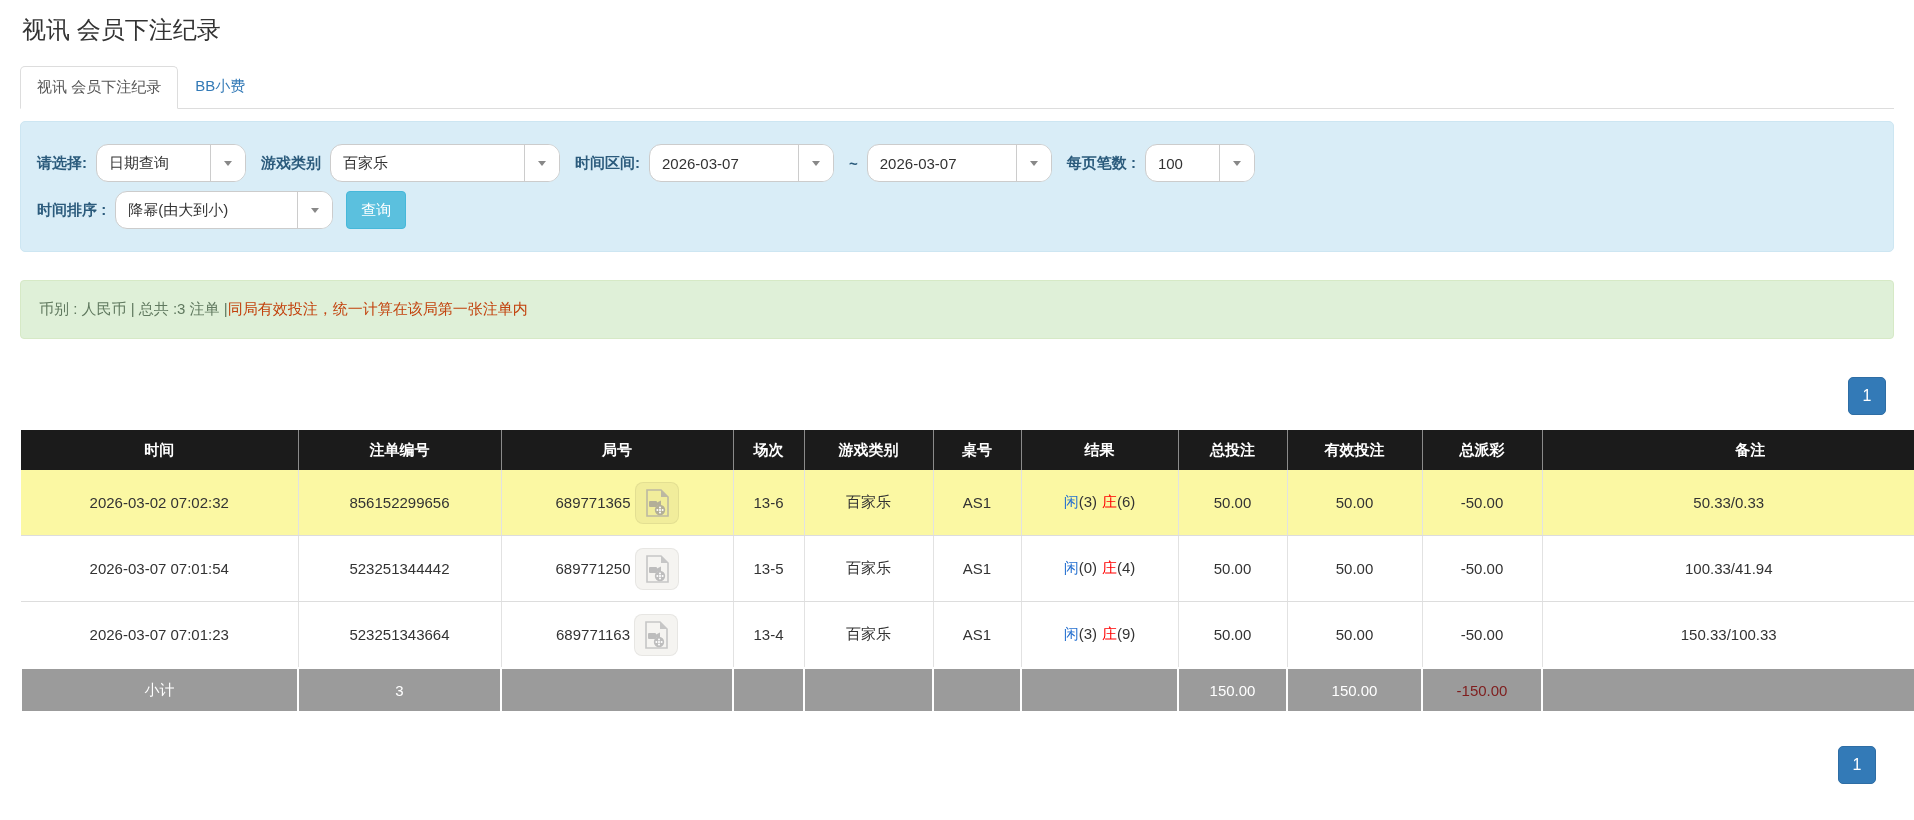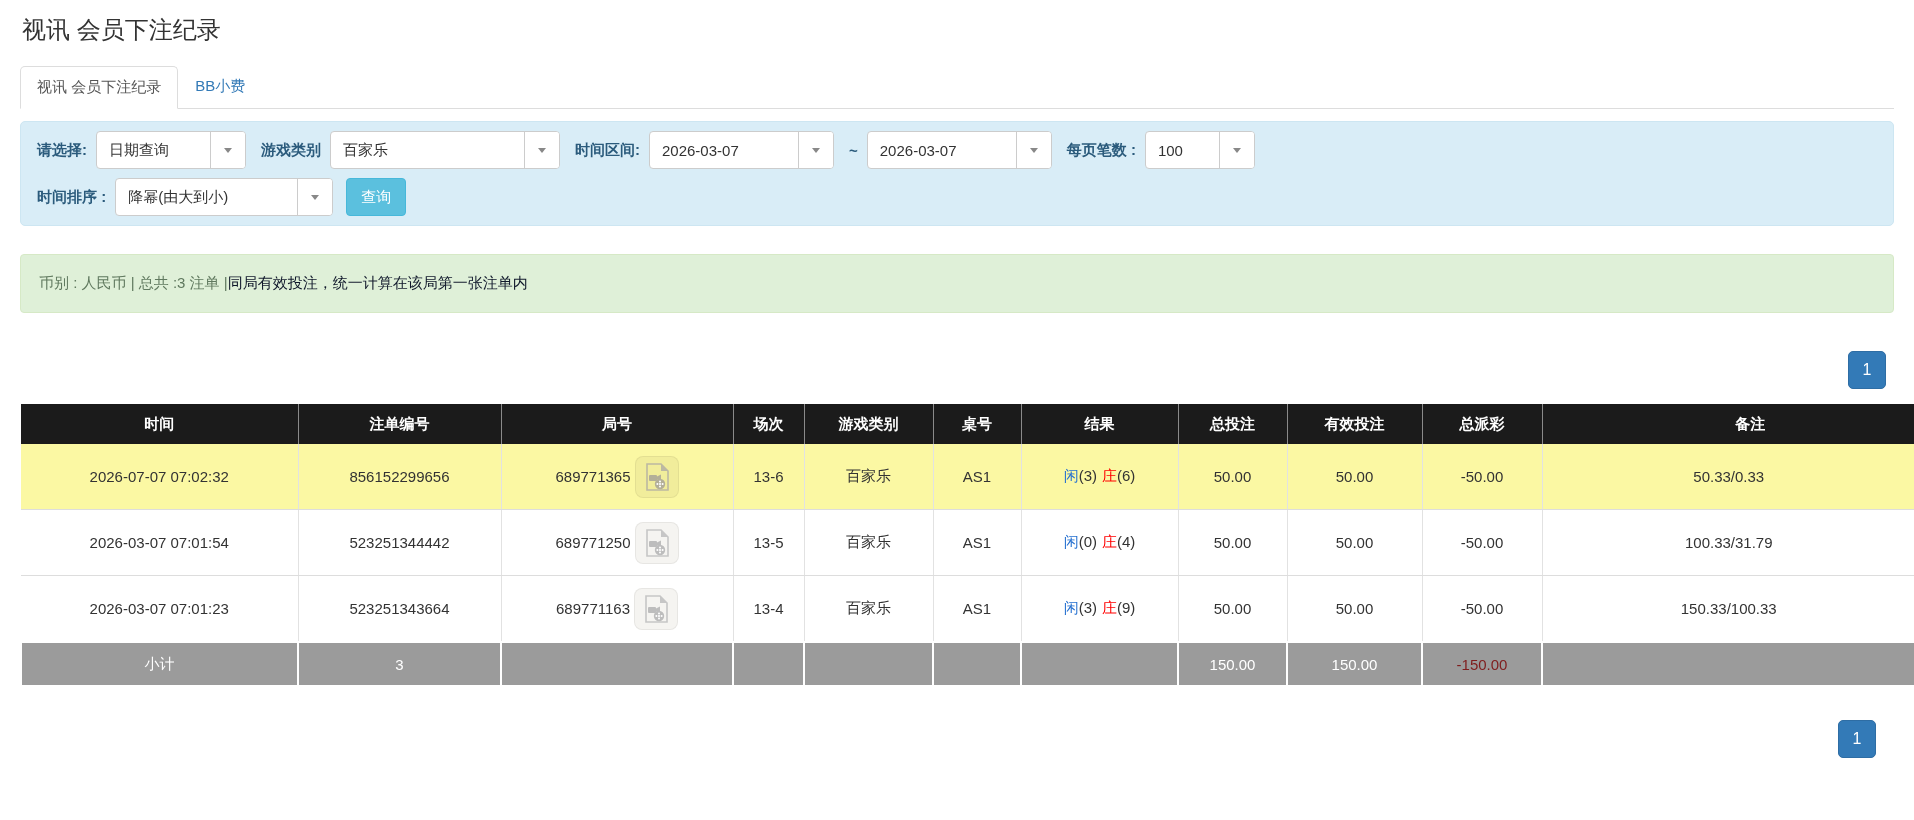--- a/index.html
+++ b/index.html
@@ -7,36 +7,36 @@
 
   .page-title{font-size:24px;font-weight:500;color:#333;margin:4px 0 18px 2px;}
 
   
   .tabbar{border-bottom:1px solid #ddd;display:flex;align-items:flex-end;height:44px;margin-bottom:3px;}
   .tab{padding:11px 16px;font-size:15px;cursor:pointer;border-radius:5px 5px 0 0;position:relative;}
   .tab.active{background:#fff;border:1px solid #ddd;border-bottom:1px solid #fff;color:#555;margin-bottom:-1px;}
   .tab.inactive{color:#337ab7;border:1px solid transparent;}
 
   
-  .filter-panel{background:#d9edf7;border:1px solid #cde6f2;border-radius:5px;padding:9px 14px;margin-top:12px;}
+  .filter-panel{background:#d9edf7;border:1px solid #cde6f2;border-radius:5px;padding:22px 14px;margin-top:12px;}
   .filter-row{display:flex;align-items:center;gap:9px;}
   .filter-row + .filter-row{margin-top:9px;}
   .flabel{font-weight:bold;color:#2b5b7c;font-size:15px;margin-left:6px;white-space:nowrap;}
   .flabel.first{margin-left:2px;}
-  .combo{display:inline-flex;align-items:stretch;background:#fff;border:1px solid #ccc;border-radius:4px;height:38px;box-sizing:border-box;overflow:hidden;cursor:pointer;}
+  .combo{display:inline-flex;align-items:stretch;background:#fff;border:1px solid #ccc;border-radius:12px;height:38px;box-sizing:border-box;overflow:hidden;cursor:pointer;}
   .combo-text{display:flex;align-items:center;padding:0 12px;font-size:15px;color:#333;flex:1;white-space:nowrap;}
   .combo-btn{width:34px;border-left:1px solid #ccc;display:flex;align-items:center;justify-content:center;background:#fff;}
   .caret{width:0;height:0;border-left:4px solid transparent;border-right:4px solid transparent;border-top:5px solid #888;}
   .w-query{width:150px;} .w-game{width:230px;} .w-date{width:185px;} .w-size{width:110px;} .w-sort{width:218px;}
   .btn-search{background:#5bc0de;color:#fff;border:1px solid #46b8da;border-radius:4px;height:38px;padding:0 14px;font-size:15px;cursor:pointer;margin-left:4px;}
 
   
   .alert-bar{background:#dff0d8;border:1px solid #d6e9c6;border-radius:4px;height:59px;margin-top:28px;display:flex;align-items:center;padding:0 18px;box-sizing:border-box;}
   .alert-left{color:#60795f;font-size:15px;}
-  .alert-right{color:#0f172a;font-size:15px;}
+  .alert-right{color:#c2410c;font-size:15px;}
 
   
   .pager{display:flex;justify-content:flex-end;margin:38px 8px 15px 0;}
   .pager.bottom{margin:33px 18px 0 0;}
   .page-btn{width:38px;height:38px;background:#337ab7;border:1px solid #2e6da4;border-radius:5px;color:#fff;font-size:16px;cursor:pointer;display:flex;align-items:center;justify-content:center;}
 
   
   table.records{border-collapse:collapse;table-layout:fixed;width:1894px;border-bottom:1px solid #bbb;}
   table.records th{background:#1b1b1b;color:#fff;font-size:15px;font-weight:bold;height:38px;border-right:1px solid #8a8a8a;}
   table.records th:last-child{border-right:none;padding-left:44px;}
@@ -146,21 +146,21 @@
         <th>桌号</th>
         <th>结果</th>
         <th>总投注</th>
         <th>有效投注</th>
         <th>总派彩</th>
         <th>备注</th>
       </tr>
     </thead>
     <tbody>
       <tr class="row-hl">
-        <td>2026-07-07 07:02:32</td>
+        <td>2026-03-02 07:02:32</td>
         <td>856152299656</td>
         <td>
           <span class="round-cell">
             <span>689771365</span>
             <button class="replay-btn">
               <svg width="28" height="30" viewBox="0 0 28 30">
                 <path d="M4 2 h14 l7 7 v19 h-21 z" fill="none" stroke="#bcb8a2" stroke-width="1.6"></path>
                 <path d="M18 2 v7 h7 z" fill="#bcb8a2"></path>
                 <rect x="6" y="13" width="8" height="6" rx="1" fill="#b3af98"></rect>
                 <path d="M14 14.5 l4 -2 v7 l-4 -2 z" fill="#b3af98"></path>
@@ -209,21 +209,21 @@
         </td>
         <td>13-5</td>
         <td>百家乐</td>
         <td>AS1</td>
         <td>
           <span class="c-blue">闲</span><span>(0)</span><span class="c-red banker">庄</span><span>(4)</span>
         </td>
         <td class="c-blue">50.00</td>
         <td>50.00</td>
         <td class="c-red">-50.00</td>
-        <td>100.33/31.79</td>
+        <td>100.33/41.94</td>
       </tr>
       <tr>
         <td>2026-03-07 07:01:23</td>
         <td>523251343664</td>
         <td>
           <span class="round-cell">
             <span>689771163</span>
             <button class="replay-btn">
               <svg width="28" height="30" viewBox="0 0 28 30">
                 <path d="M4 2 h14 l7 7 v19 h-21 z" fill="none" stroke="#c6c6c6" stroke-width="1.6"></path>

